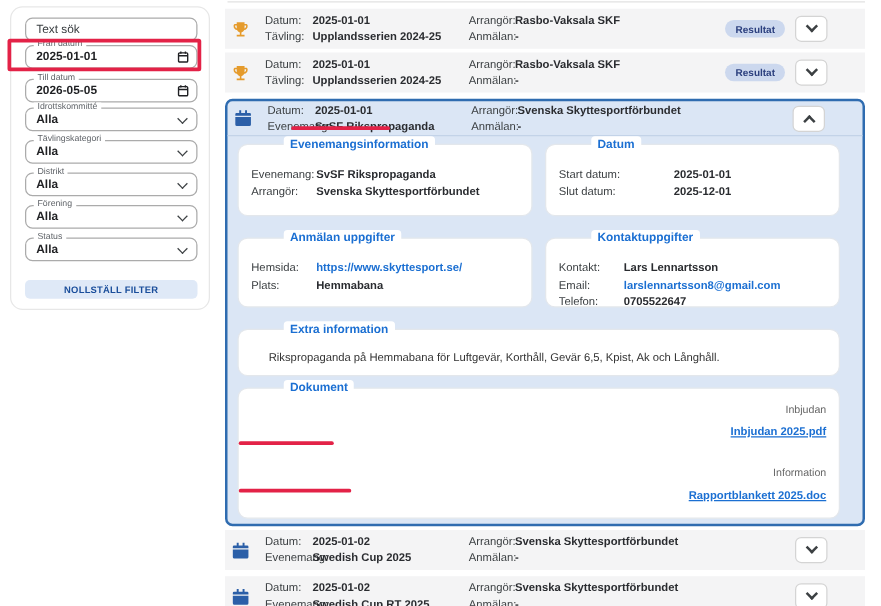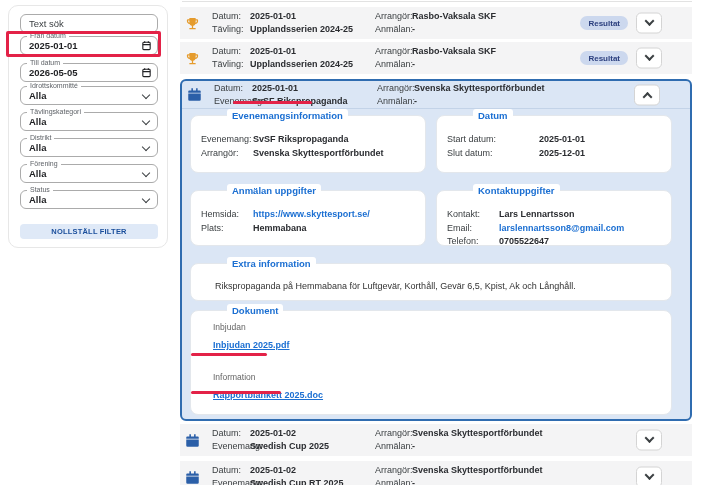--- a/index.html
+++ b/index.html
@@ -94,21 +94,21 @@
     position:absolute; top:-7px; left:8px; background:#fff; border-radius:3px;
     padding:1px 5px; font-size:9.5px; font-weight:700; color:#1b6fd2; white-space:nowrap;margin-left:28px;
   }
   .p-rows { padding:17px 8px 0 10px; }
   .p-row { display:flex; font-size:9px; line-height:13.5px; }
   .p-lbl { width:52px; flex:0 0 52px; color:#3c4043; }
   .p-lbl.wide { width:92px; flex:0 0 92px; }
   .p-val { font-weight:700; color:#2a2c30; }
   .link { color:#1b6fd2; }
   .extra-text { padding:16px 10px 0 24px; font-size:9px; color:#333; line-height:12px; }
-  .doc-block { padding:11px 10px 0 22px; }
+  .doc-block { padding:11px 10px 0 22px;text-align:right; }
   .doc-label { font-size:8.5px; color:#666; line-height:10px; }
   .doc-link {
     display:inline-block; margin-top:8px; font-size:9px; font-weight:700;
     color:#1b6fd2; text-decoration:underline; line-height:10px;
   }
   .doc-gap { height:20px; }
 
   
   .ann { position:absolute; z-index:20; pointer-events:none; }
   .ann-box { border:3px solid #e32247; border-radius:2px; }

